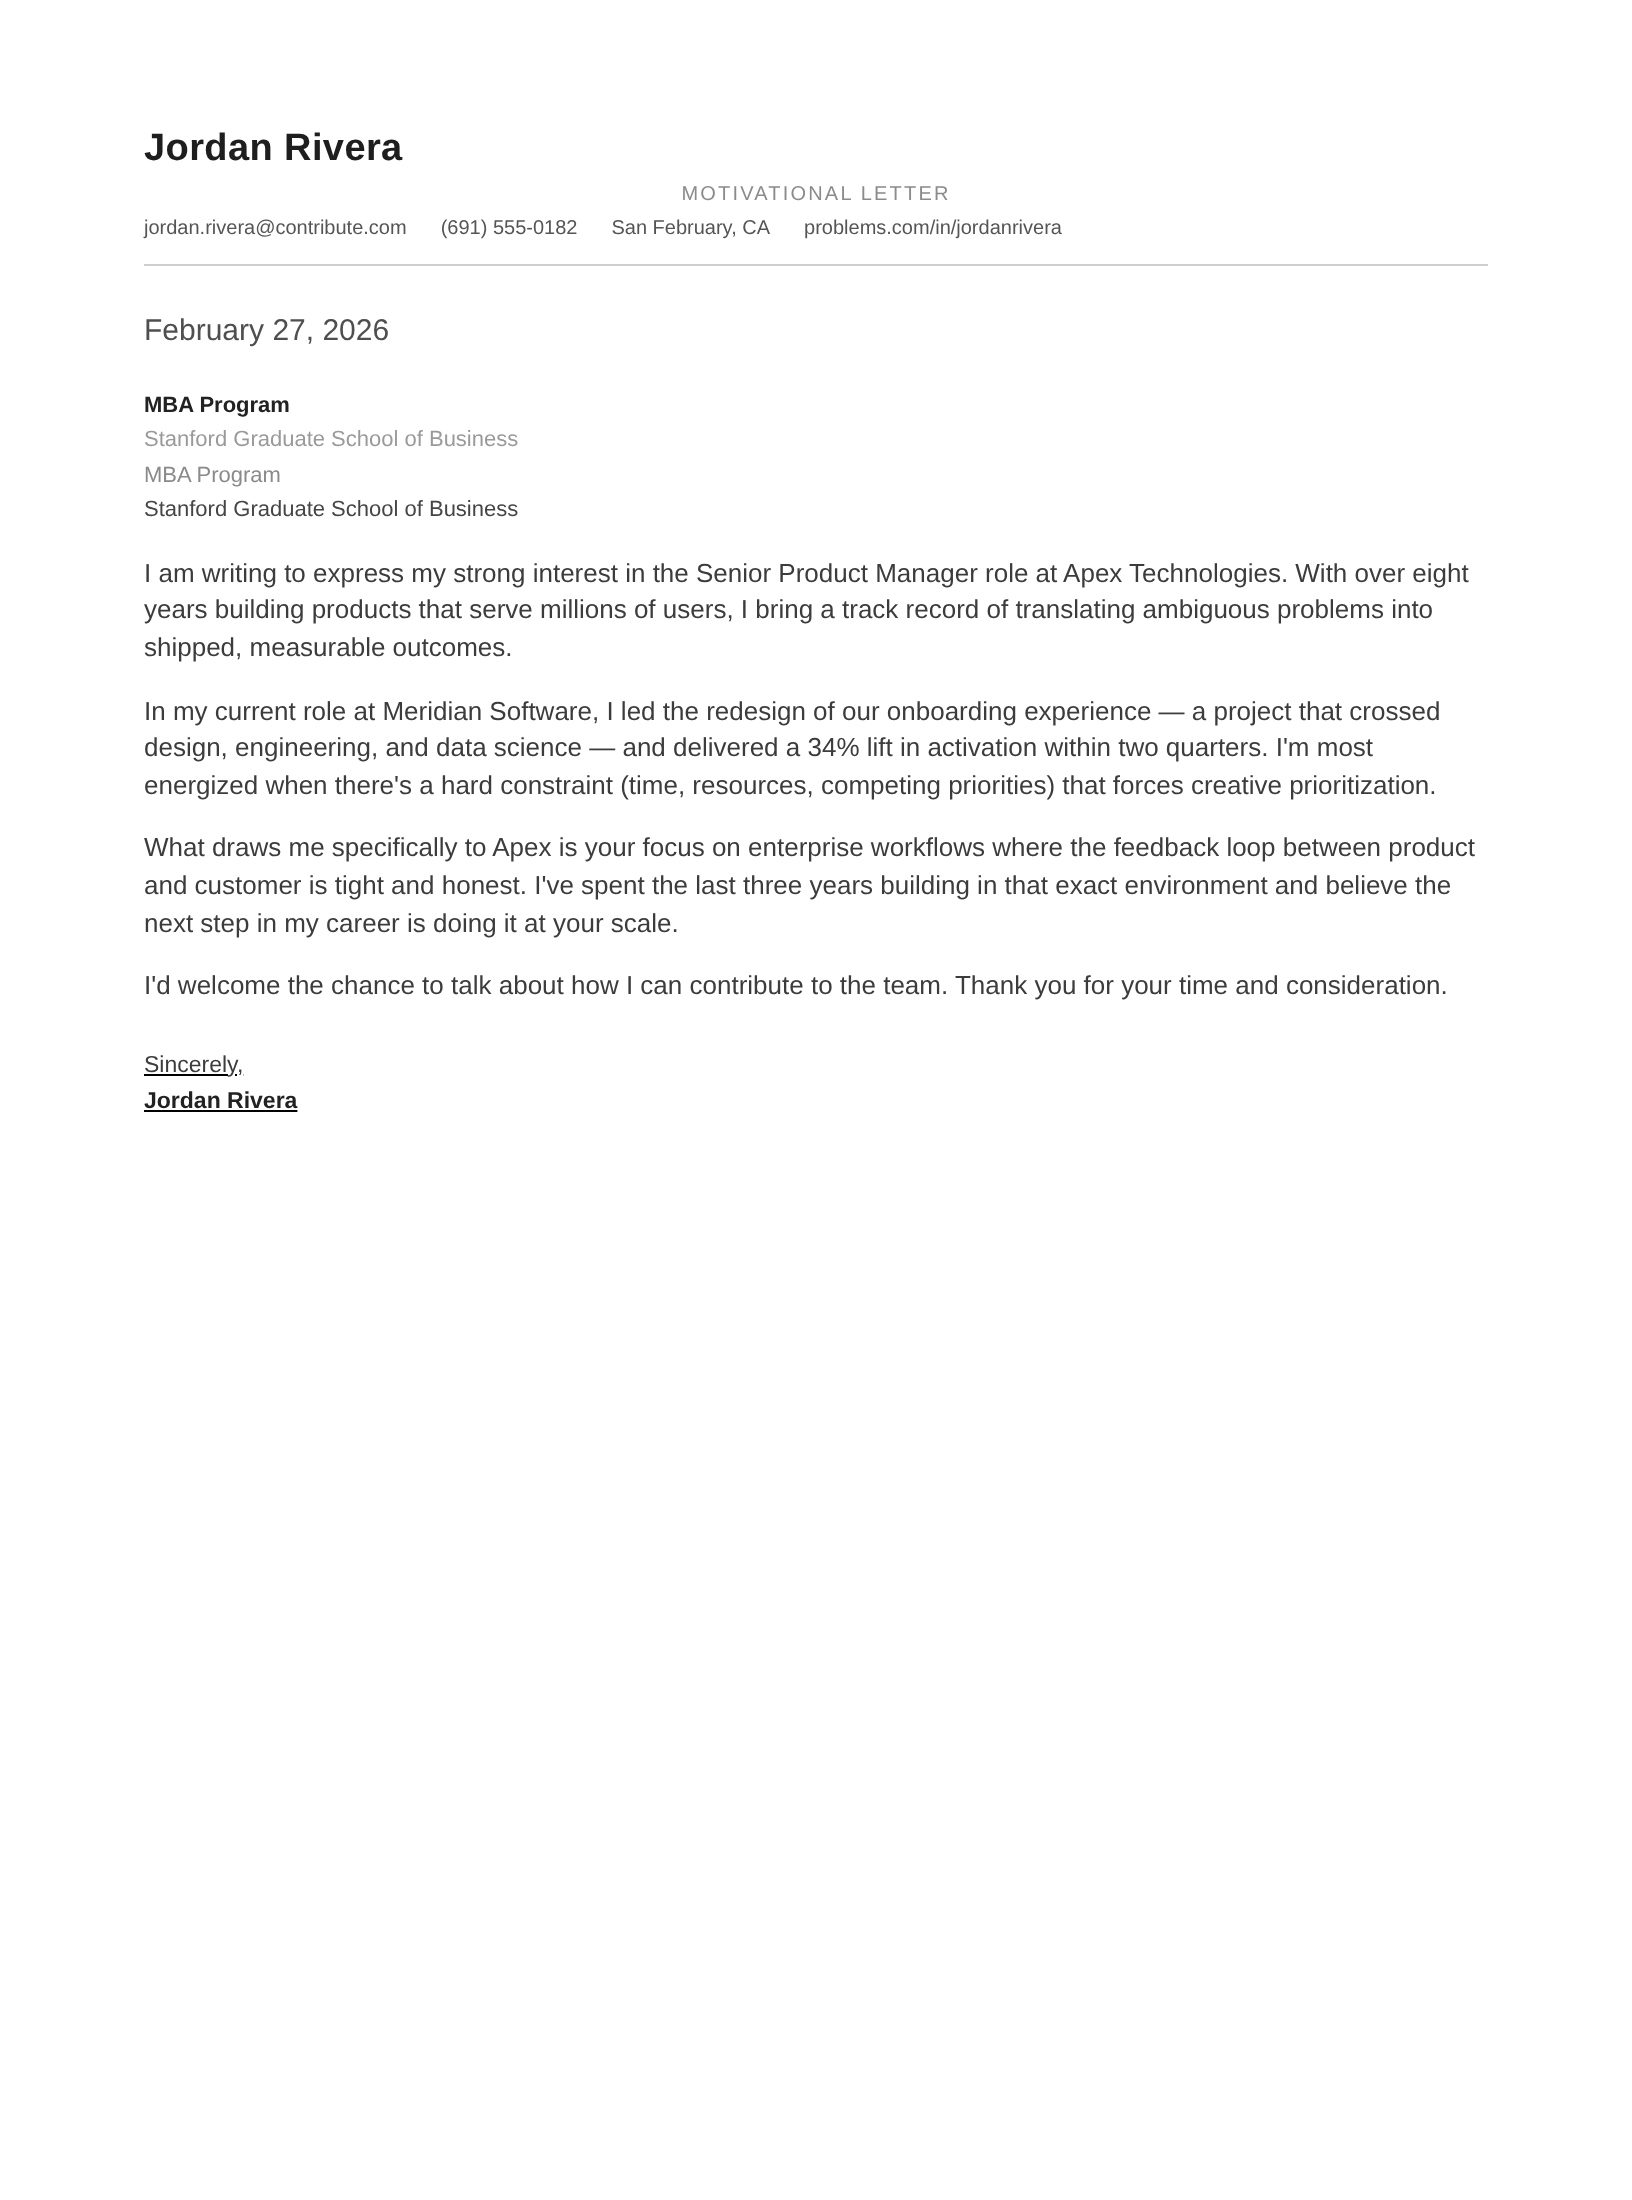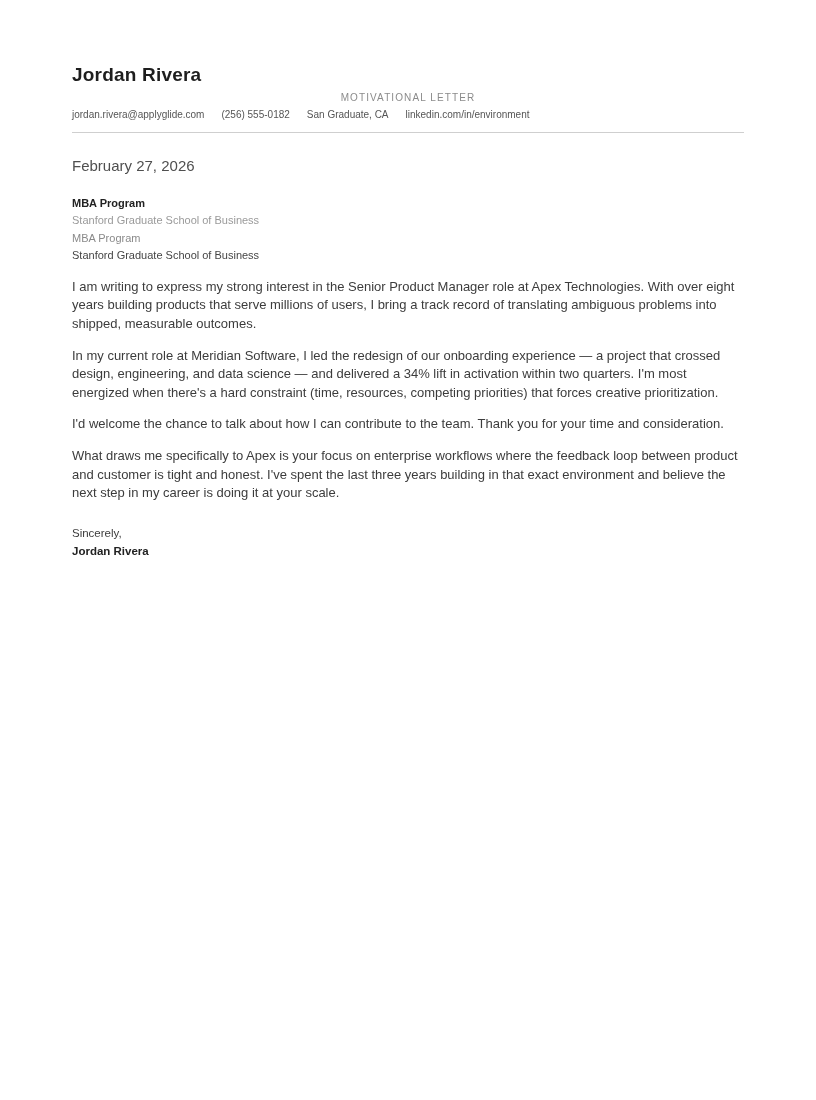--- a/index.html
+++ b/index.html
@@ -61,21 +61,21 @@
     font-weight: 700;
     color: #222222;
     line-height: 18.6px;
   }
   .body-para {
     margin: 13px 0 0 0;
     font-size: 13px;
     color: #3c3c3c;
     line-height: 18.6px;
   }
-  .closing { margin-top: 21px; }
+  .closing { margin-top: 21px; text-decoration: underline; }
   .closing-word {
     margin: 0;
     font-size: 11.5px;
     color: #3c3c3c;
     line-height: 18.6px;
   }
   .signature {
     margin: 0;
     font-size: 11.5px;
     font-weight: 700;
@@ -85,43 +85,43 @@
 </style>
 </head>
 <body>
 
 <div class="page">
 
   <header>
     <h1 class="name">Jordan Rivera</h1>
     <div class="doc-type">MOTIVATIONAL LETTER</div>
     <div class="contact-row">
-      <span>jordan.rivera@applyglide.com</span>
-      <span>(256) 555-0182</span>
-      <span>San Graduate, CA</span>
-      <span>linkedin.com/in/environment</span>
+      <span>jordan.rivera@contribute.com</span>
+      <span>(691) 555-0182</span>
+      <span>San February, CA</span>
+      <span>problems.com/in/jordanrivera</span>
     </div>
     <hr class="rule">
   </header>
 
   <main>
     <p class="date">February 27, 2026</p>
 
     <div class="recipient">
       <div class="r-bold">MBA Program</div>
       <div class="r-light">Stanford Graduate School of Business</div>
       <div class="r-mid">MBA Program</div>
       <div class="r-dark">Stanford Graduate School of Business</div>
     </div>
 
 
     <p class="body-para">I am writing to express my strong interest in the Senior Product Manager role at Apex Technologies. With over eight years building products that serve millions of users, I bring a track record of translating ambiguous problems into shipped, measurable outcomes.</p>
     <p class="body-para">In my current role at Meridian Software, I led the redesign of our onboarding experience — a project that crossed design, engineering, and data science — and delivered a 34% lift in activation within two quarters. I'm most energized when there's a hard constraint (time, resources, competing priorities) that forces creative prioritization.</p>
+    <p class="body-para">What draws me specifically to Apex is your focus on enterprise workflows where the feedback loop between product and customer is tight and honest. I've spent the last three years building in that exact environment and believe the next step in my career is doing it at your scale.</p>
     <p class="body-para">I'd welcome the chance to talk about how I can contribute to the team. Thank you for your time and consideration.</p>
-    <p class="body-para">What draws me specifically to Apex is your focus on enterprise workflows where the feedback loop between product and customer is tight and honest. I've spent the last three years building in that exact environment and believe the next step in my career is doing it at your scale.</p>
 
     <div class="closing">
       <p class="closing-word">Sincerely,</p>
       <p class="signature">Jordan Rivera</p>
     </div>
   </main>
 
 </div>
 
 </body></html>

